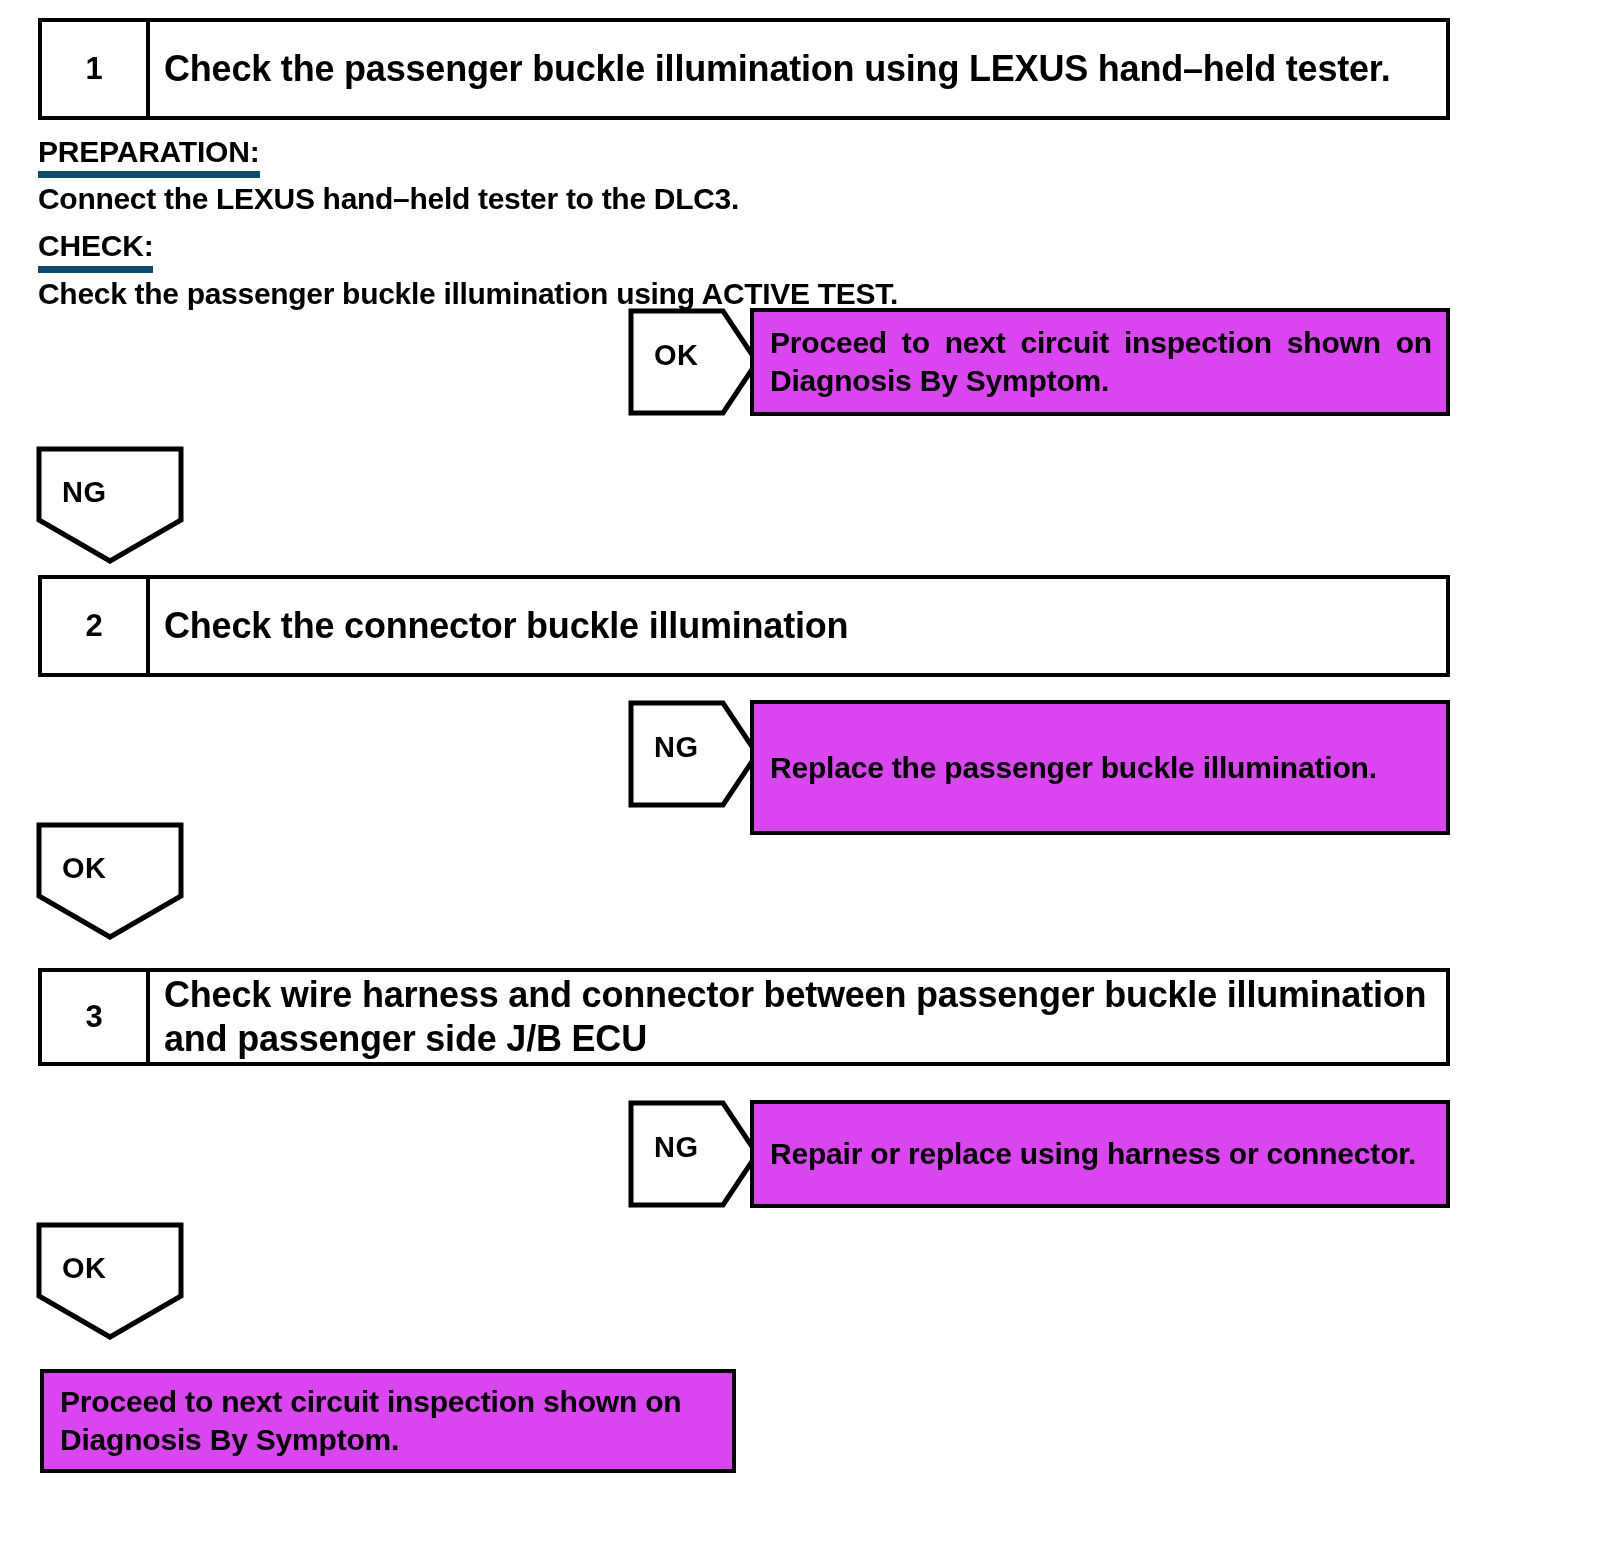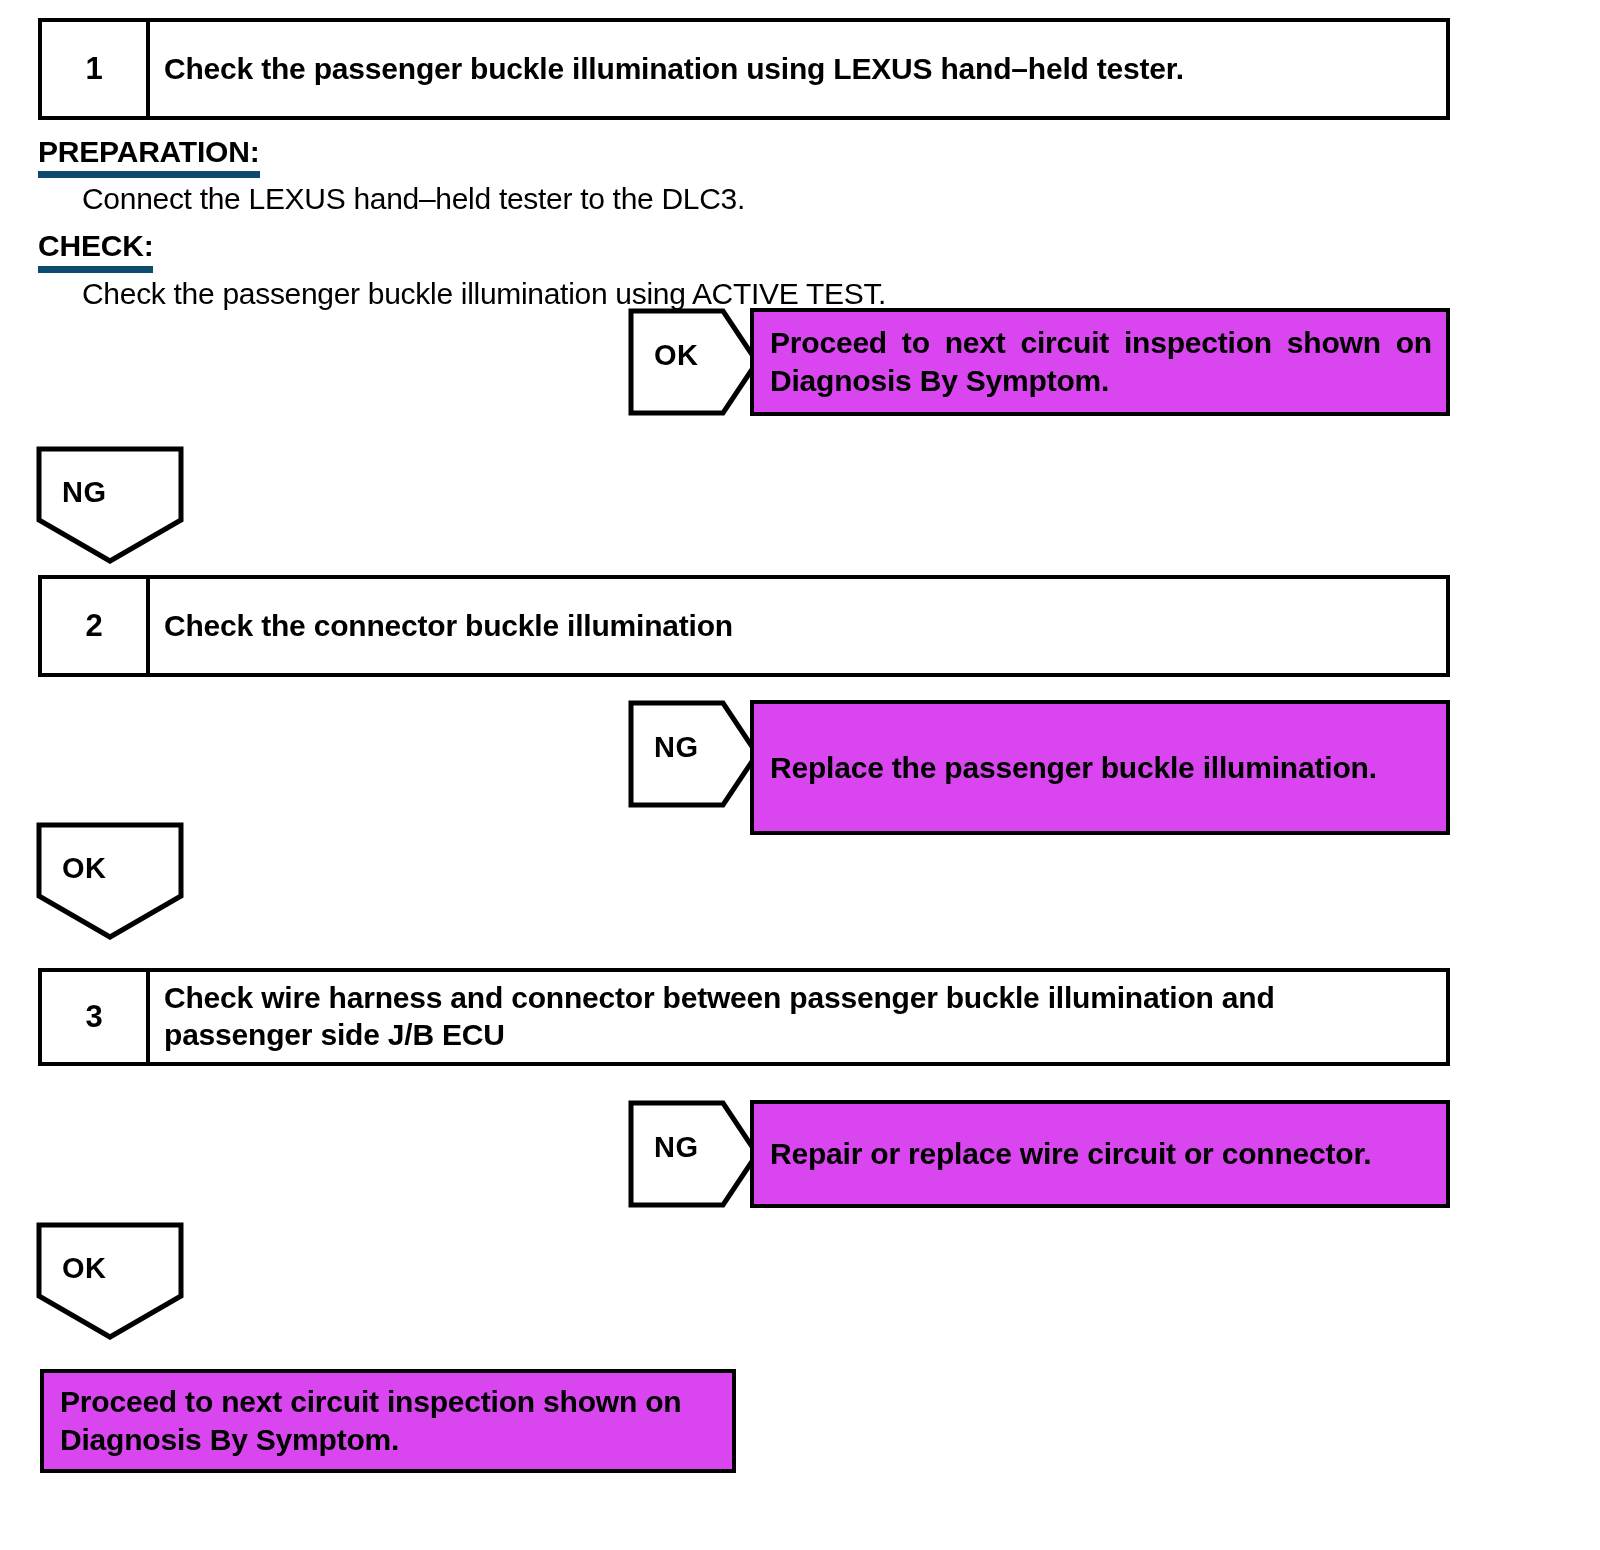--- a/index.html
+++ b/index.html
@@ -42,21 +42,21 @@
     font-size: 31px;
     letter-spacing: 0px;
   }
   .step-text {
     flex: 1 1 auto;
     display: flex;
     align-items: center;
     padding: 0 16px 0 14px;
     box-sizing: border-box;
     font-weight: bold;
-    font-size: 30px;
+    font-size: 36px;
     line-height: 1.22;
     letter-spacing: -0.2px;
   }
 
   
   .notes {
     position: absolute;
     left: 38px;
     top: 134px;
     width: 1000px;
@@ -65,26 +65,25 @@
     font-weight: bold;
     font-size: 30px;
     line-height: 1.18;
     letter-spacing: -0.2px;
     display: inline-block;
     border-bottom: 7px solid #0c4a6e;
     padding-bottom: 2px;
     margin-bottom: 3px;
   }
   .note-body {
-    font-weight: normal;
+    font-weight: bold;
     font-size: 30px;
     line-height: 1.2;
     letter-spacing: -0.3px;
     margin-bottom: 11px;
-    margin-left: 44px;
   }
 
   
   .result-box {
     position: absolute;
     border: 4px solid #000;
     background: #d946ef;
     box-sizing: border-box;
     display: flex;
     align-items: center;
@@ -201,21 +200,21 @@
   </div>
 
   <div class="shape arrow-right" style="left:628px; top:1100px; width:132px; height:108px;">
     <svg width="132" height="108" viewBox="0 0 132 108" xmlns="http://www.w3.org/2000/svg">
       <polygon points="3,3 95,3 129,54 95,105 3,105" fill="#ffffff" stroke="#000000" stroke-width="5" stroke-linejoin="miter"></polygon>
     </svg>
     <span class="shape-label">NG</span>
   </div>
 
   <div class="result-box" style="left:750px; top:1100px; width:700px; height:108px;">
-    <div class="result-text">Repair or replace wire circuit or connector.</div>
+    <div class="result-text">Repair or replace using harness or connector.</div>
   </div>
 
   <div class="shape arrow-down" style="left:36px; top:1222px; width:148px; height:118px;">
     <svg width="148" height="118" viewBox="0 0 148 118" xmlns="http://www.w3.org/2000/svg">
       <polygon points="3,3 145,3 145,74 74,115 3,74" fill="#ffffff" stroke="#000000" stroke-width="5" stroke-linejoin="miter"></polygon>
     </svg>
     <span class="shape-label">OK</span>
   </div>
 
   <div class="result-box" style="left:40px; top:1369px; width:696px; height:104px;">

